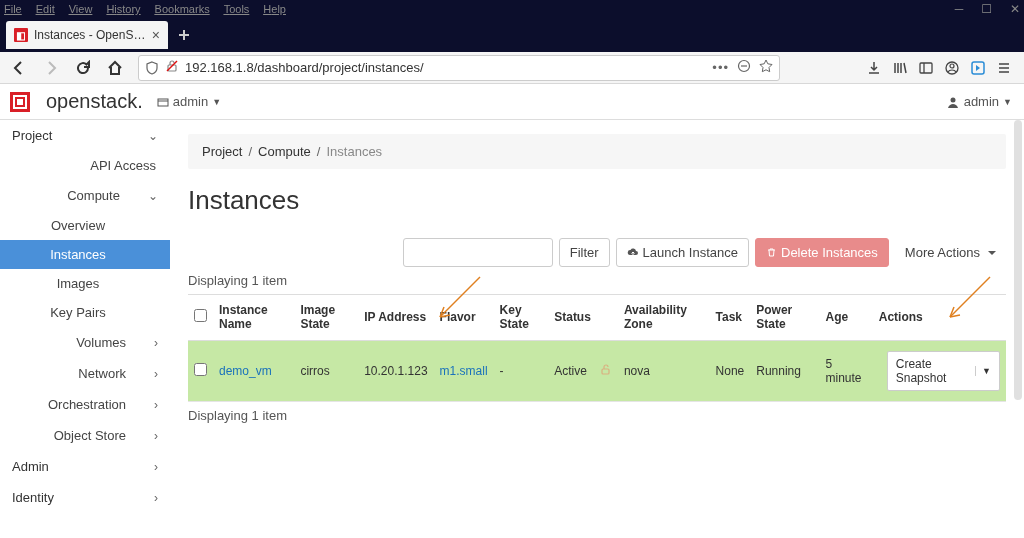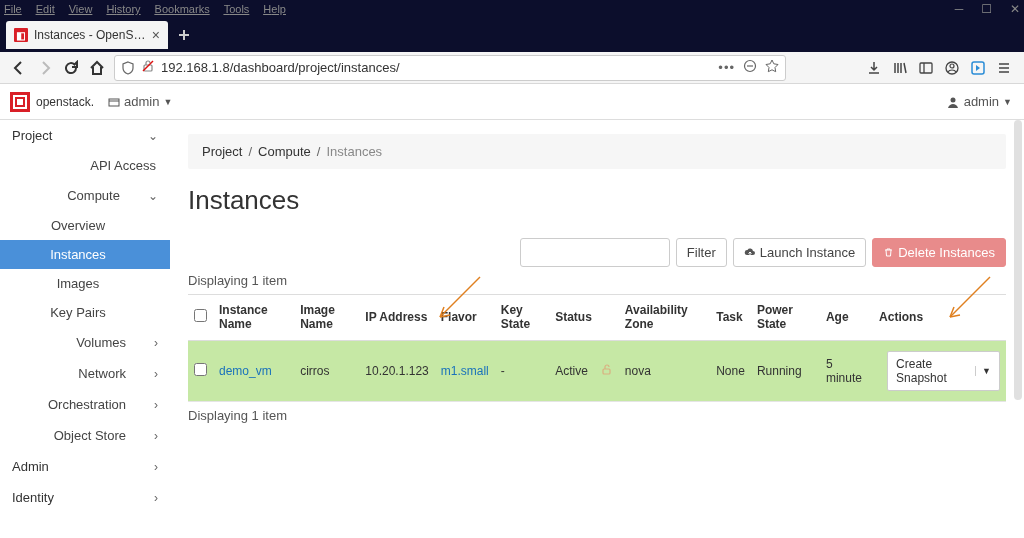--- a/index.html
+++ b/index.html
@@ -12,35 +12,35 @@
 .win-controls { position: absolute; right: 4px; top: 2px; display: flex; gap: 18px; color: #888; font-size: 12px; }
 
 .tabbar { background: #0c0e2c; height: 34px; display: flex; align-items: center; padding-left: 6px; }
 .tab { background: #f5f5f5; height: 28px; display: flex; align-items: center; padding: 0 8px; gap: 6px; font-size: 12px; color: #333; width: 162px; border-top-left-radius: 3px; border-top-right-radius: 3px; }
 .tab-favicon { width: 14px; height: 14px; background: #d91f27; border-radius: 1px; display:flex; align-items:center; justify-content:center; color:#fff; font-size:10px; font-weight:bold;}
 .tab-title { flex: 1; white-space: nowrap; overflow: hidden; text-overflow: ellipsis; }
 .tab-close { font-size: 14px; color: #555; }
 .newtab { width: 32px; height: 28px; display: flex; align-items: center; justify-content: center; }
 .newtab svg { width: 12px; height: 12px; }
 
-.navbar { background: #f5f5f5; height: 32px; border-bottom: 1px solid #d8d8d8; display: flex; align-items: center; padding: 0 6px; }
+.navbar { background: #f5f5f5; height: 32px; border-bottom: 1px solid #d8d8d8; display: flex; align-items: center; padding: 0 6px; gap: 6px; }
 .nav-btn { width: 26px; height: 26px; display: flex; align-items: center; justify-content: center; border-radius: 3px; }
 .nav-btn svg { width: 16px; height: 16px; stroke: #333; fill: none; stroke-width: 2; }
 .nav-btn.dis svg { stroke: #bbb; }
 .urlbar { flex: 1; height: 26px; background: #fff; border: 1px solid #ccc; border-radius: 3px; display: flex; align-items: center; padding: 0 6px; gap: 6px; margin: 0 80px 0 4px; }
 .urlbar .shield { width: 14px; height: 14px; }
 .urlbar .lock { color: #d11; font-size: 13px; }
 .urlbar input { border: none; flex: 1; font-size: 13px; outline: none; color: #999; }
 .urlbar-right { display: flex; gap: 8px; align-items: center; }
 .toolbar-right { display: flex; gap: 10px; align-items: center; margin-right: 6px; }
 .toolbar-right .ico { width: 16px; height: 16px; display: flex; align-items: center; justify-content: center; }
 
 
 .os-header { height: 36px; border-bottom: 1px solid #ddd; display: flex; align-items: center; padding: 0 12px 0 4px; }
-.os-logo { display: flex; align-items: center; gap: 2px; font-family: "Segoe UI", Arial, sans-serif; font-size: 12px; color: #333; }
+.os-logo { display: flex; align-items: center; gap: 12px; font-family: "Segoe UI", Arial, sans-serif; font-size: 20px; color: #333; }
 .os-logo-box { width: 20px; height: 20px; border: 3px solid #d91f27; margin: 0 4px 0 6px; position: relative; }
 .os-logo-box::after { content:""; position:absolute; inset:2px; border:2px solid #d91f27; }
 .os-proj { margin-left: 14px; display: flex; align-items: center; gap: 4px; color: #555; font-size: 13px; cursor: pointer; }
 .os-proj svg { width: 12px; height: 12px; }
 .os-user { margin-left: auto; display: flex; align-items: center; gap: 4px; color: #555; font-size: 13px; cursor: pointer; }
 
 
 .main { display: flex; height: calc(538px - 18px - 34px - 32px - 36px); }
 .sidebar { width: 170px; background: #fff; overflow-y: auto; font-size: 13px; }
 .sb-item { padding: 8px 12px; display: flex; align-items: center; justify-content: space-between; cursor: pointer; color: #444; }
@@ -279,30 +279,31 @@
             <path d="M6 5v4M4.5 6.5L6 5l1.5 1.5" stroke="#fff" stroke-width="1" fill="none"></path>
           </svg>
         <span>Launch Instance</span>
       </button>
       <button class="btn danger">
         <svg width="11" height="11" viewBox="0 0 11 11">
             <path d="M2 3h7M4 3V2h3v1M3 3l.5 6h4L8 3" stroke="#fff" stroke-width="1" fill="none"></path>
           </svg>
         <span>Delete Instances</span>
       </button>
+      <button class="btn dd" style="border:none;">More Actions</button>
     </div>
 
     <div class="count-text">Displaying 1 item</div>
 
     <table class="tbl">
       <thead>
         <tr>
           <th style="width:24px;"><input type="checkbox" style=""></th>
           <th>Instance Name</th>
-          <th>Image Name</th>
+          <th>Image State</th>
           <th>IP Address</th>
           <th>Flavor</th>
           <th>Key State</th>
           <th colspan="2">Status</th>
           <th>Availability Zone</th>
           <th>Task</th>
           <th>Power State</th>
           <th>Age</th>
           <th>Actions</th>
         </tr>

